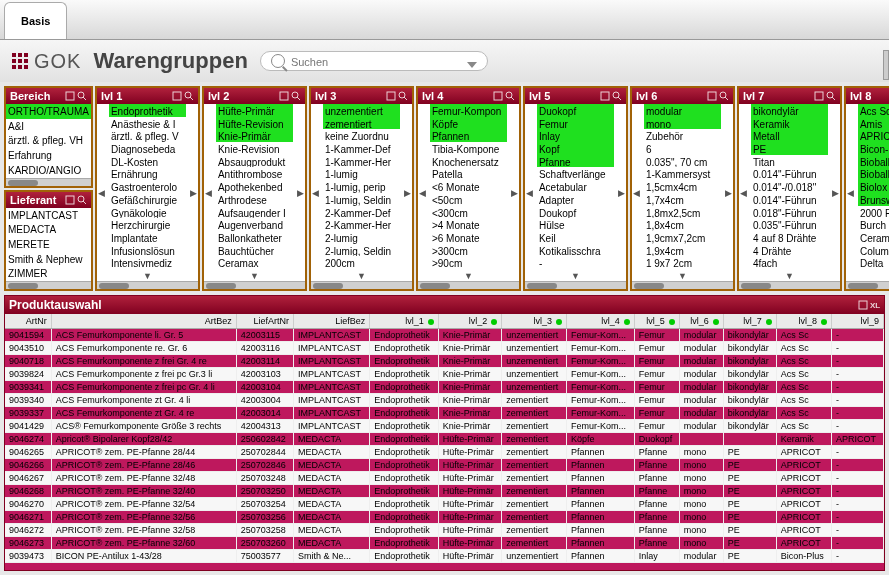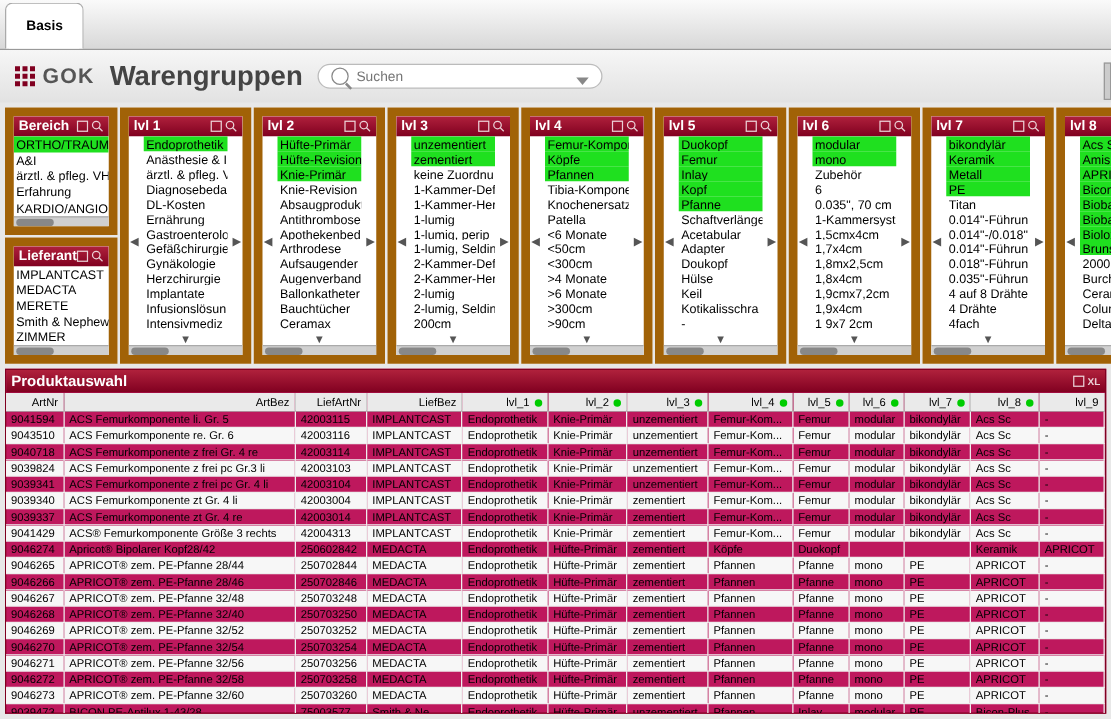--- a/index.html
+++ b/index.html
@@ -4,31 +4,31 @@
 <style>
 * { box-sizing: border-box; margin: 0; padding: 0; }
 body { font-family: Arial, sans-serif; font-size: 11px; background: #e8e8e8; width: 889px; height: 575px; overflow: hidden; }
 .app { display: flex; flex-direction: column; height: 100%; }
 .tabbar { display: flex; background: linear-gradient(#fafafa, #d8d8d8); border-bottom: 1px solid #999; }
 .tab { padding: 12px 16px; background: #fff; border: 1px solid #aaa; border-bottom: none; border-radius: 6px 6px 0 0; font-weight: bold; margin: 2px 0 0 4px; cursor: pointer; }
 .header { display: flex; align-items: center; padding: 8px 12px; background: linear-gradient(#f6f6f6, #e2e2e2); gap: 12px; }
 .logo { display: flex; align-items: center; gap: 6px; }
 .logo-squares { display: grid; grid-template-columns: repeat(3,4px); gap: 2px; }
 .logo-squares span { width: 4px; height: 4px; background: #800020; }
-.logo-text { font-size: 17px; font-weight: 700; color: #555; letter-spacing: 1px; }
+.logo-text { font-size: 20px; font-weight: 400; color: #555; letter-spacing: 1px; }
 .title { font-size: 22px; color: #444; font-weight: bold; }
 .search { display: flex; align-items: flex-end; border: 1px solid #bbb; border-radius: 14px; padding: 2px 10px; background: #fff; gap: 6px; width: 228px; }
 .search input { border: none; outline: none; flex: 1; font-size: 11px; color: #999; }
 .search-icon { width: 14px; height: 14px; border: 1.5px solid #888; border-radius: 50%; position: relative; }
 .search-icon::after { content: ""; position: absolute; width: 6px; height: 1.5px; background: #888; bottom: -2px; right: -4px; transform: rotate(45deg); }
 .chev { width: 0; height: 0; border-left: 5px solid transparent; border-right: 5px solid transparent; border-top: 6px solid #888; margin-left: auto; }
 .main { display: flex; flex-direction: column; flex: 1; padding: 4px; gap: 4px; overflow: hidden; }
 .cols { display: flex; gap: 2px; height: 205px; }
 .leftcol { display: flex; flex-direction: column; gap: 2px; width: 90px; }
-.panel { border: 7px solid #a16207; background: #fff; display: flex; flex-direction: column; overflow: hidden; }
+.panel { border: 2px solid #a16207; background: #fff; display: flex; flex-direction: column; overflow: hidden; }
 .panel-hd { background: linear-gradient(#b0213c, #800020); color: #fff; font-weight: bold; padding: 2px 4px; display: flex; align-items: center; justify-content: space-between; font-size: 11px; }
 .hd-icons { display: flex; gap: 2px; }
 .hd-icon { width: 10px; height: 10px; opacity: 0.8; }
 .panel-body { overflow: hidden; flex: 1; display: flex; flex-direction: column; position: relative; }
 .panel-body.has-arrows { padding: 0 12px 12px 12px; }
 .arrow-l, .arrow-r, .arrow-d { position: absolute; font-size: 9px; color: #555; cursor: pointer; }
 .arrow-l { left: 1px; top: 50%; transform: translateY(-50%); }
 .arrow-r { right: 1px; top: 50%; transform: translateY(-50%); }
 .arrow-d { left: 50%; bottom: 0; transform: translateX(-50%); }
 .item { padding: 1px 2px; white-space: nowrap; overflow: hidden; text-overflow: clip; cursor: pointer; font-size: 10px; line-height: 13px; }
@@ -659,35 +659,20 @@
                 <td>Hüfte-Primär</td>
                 <td>zementiert</td>
                 <td>Pfannen</td>
                 <td>Pfanne</td>
                 <td>mono</td>
                 <td>PE</td>
                 <td>APRICOT</td>
                 <td>-</td>
               </tr>
               <tr>
-                <td>9046269</td>
-                <td>APRICOT® zem. PE-Pfanne 32/52</td>
-                <td>250703252</td>
-                <td>MEDACTA</td>
-                <td>Endoprothetik</td>
-                <td>Hüfte-Primär</td>
-                <td>zementiert</td>
-                <td>Pfannen</td>
-                <td>Pfanne</td>
-                <td>mono</td>
-                <td>PE</td>
-                <td>APRICOT</td>
-                <td>-</td>
-              </tr>
-              <tr>
                 <td>9046270</td>
                 <td>APRICOT® zem. PE-Pfanne 32/54</td>
                 <td>250703254</td>
                 <td>MEDACTA</td>
                 <td>Endoprothetik</td>
                 <td>Hüfte-Primär</td>
                 <td>zementiert</td>
                 <td>Pfannen</td>
                 <td>Pfanne</td>
                 <td>mono</td>

